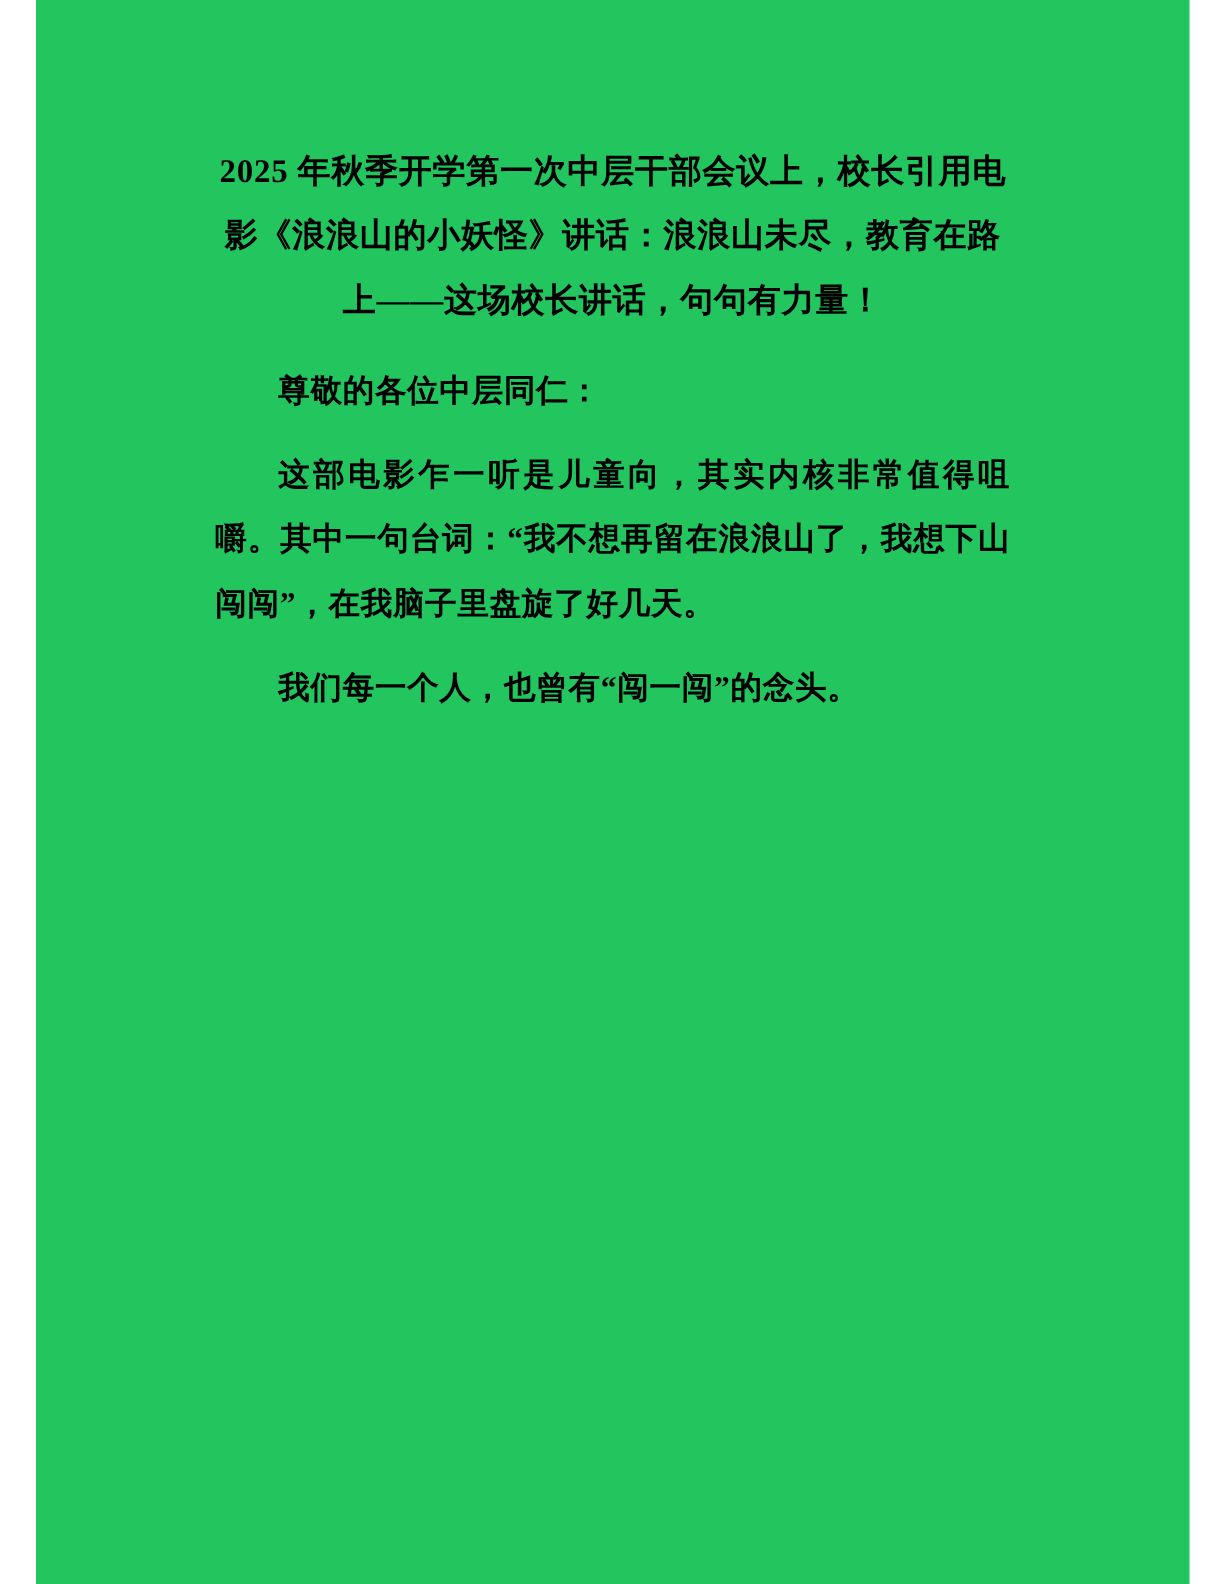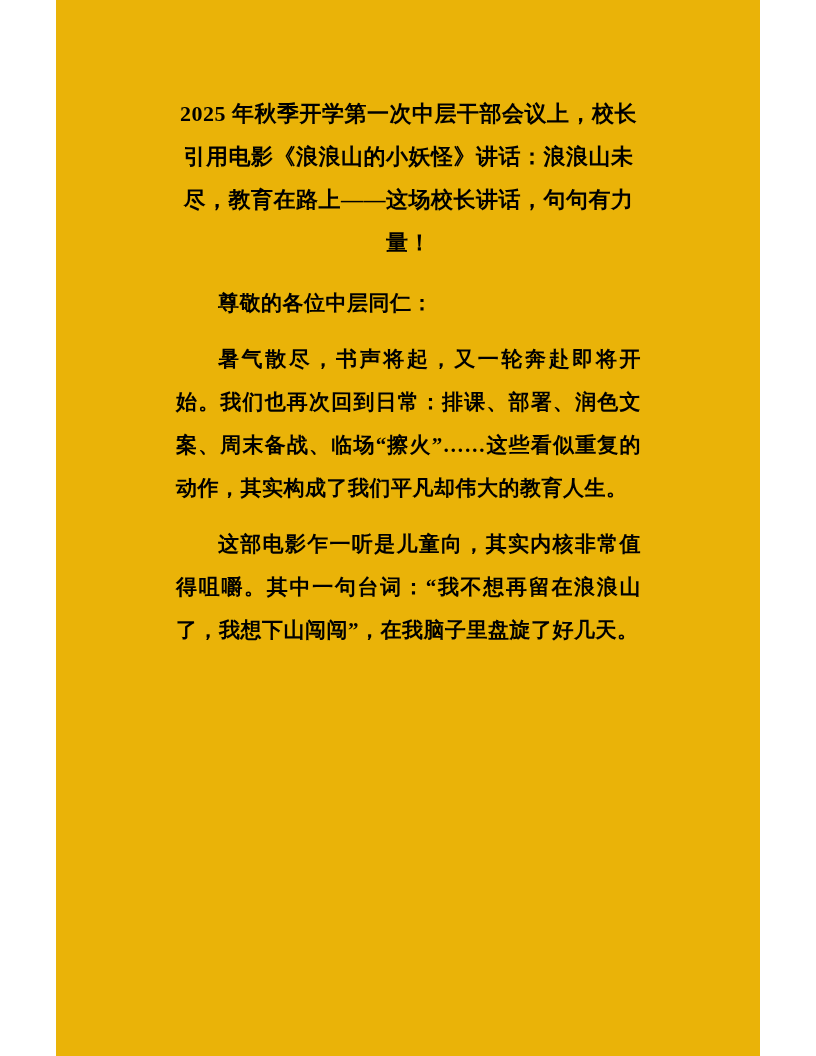--- a/index.html
+++ b/index.html
@@ -2,24 +2,24 @@
 <html><head>
 <meta charset="utf-8">
 <style>
   html, body {
     margin: 0;
     padding: 0;
     background: #ffffff;
   }
   .page {
     position: relative;
-    width: 704px;
+    width: 769px;
     height: 1056px;
     margin: 0 auto;
-    background: #eab308;
+    background: #22c55e;
     overflow: hidden;
     font-family: "Liberation Serif", "DejaVu Serif", serif;
     color: #000000;
     box-sizing: border-box;
     padding: 92px 119px 12px 120px;
   }
   .doc-title {
     font-size: 22px;
     font-weight: bold;
     line-height: 43px;
@@ -39,18 +39,18 @@
 </style>
 </head>
 <body>
 
 <div class="page">
   <h1 class="doc-title">2025 年秋季开学第一次中层干部会议上，校长引用电影《浪浪山的小妖怪》讲话：浪浪山未尽，教育在路上——这场校长讲话，句句有力量！</h1>
 
   <p class="doc-paragraph">尊敬的各位中层同仁：</p>
 
 
-  <p class="doc-paragraph">暑气散尽，书声将起，又一轮奔赴即将开始。我们也再次回到日常：排课、部署、润色文案、周末备战、临场“擦火”……这些看似重复的动作，其实构成了我们平凡却伟大的教育人生。</p>
 
 
   <p class="doc-paragraph">这部电影乍一听是儿童向，其实内核非常值得咀嚼。其中一句台词：“我不想再留在浪浪山了，我想下山闯闯”，在我脑子里盘旋了好几天。</p>
 
+  <p class="doc-paragraph">我们每一个人，也曾有“闯一闯”的念头。</p>
 </div>
 
 </body></html>

